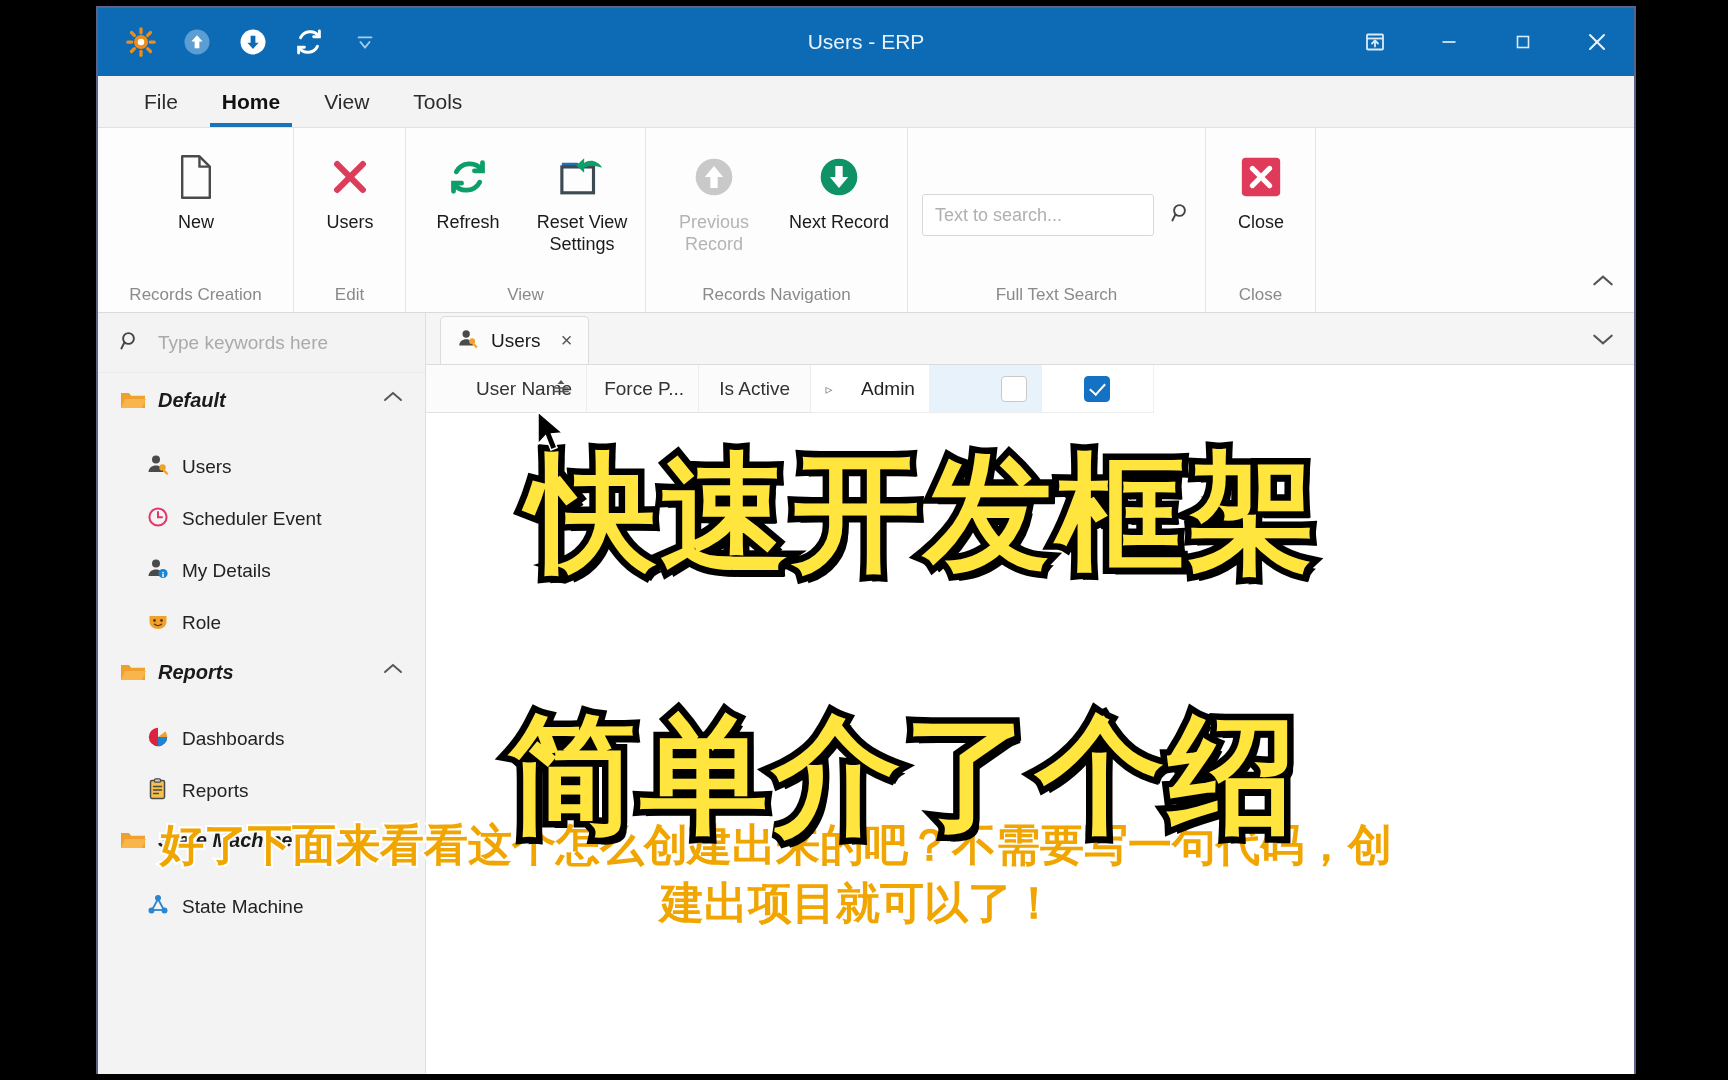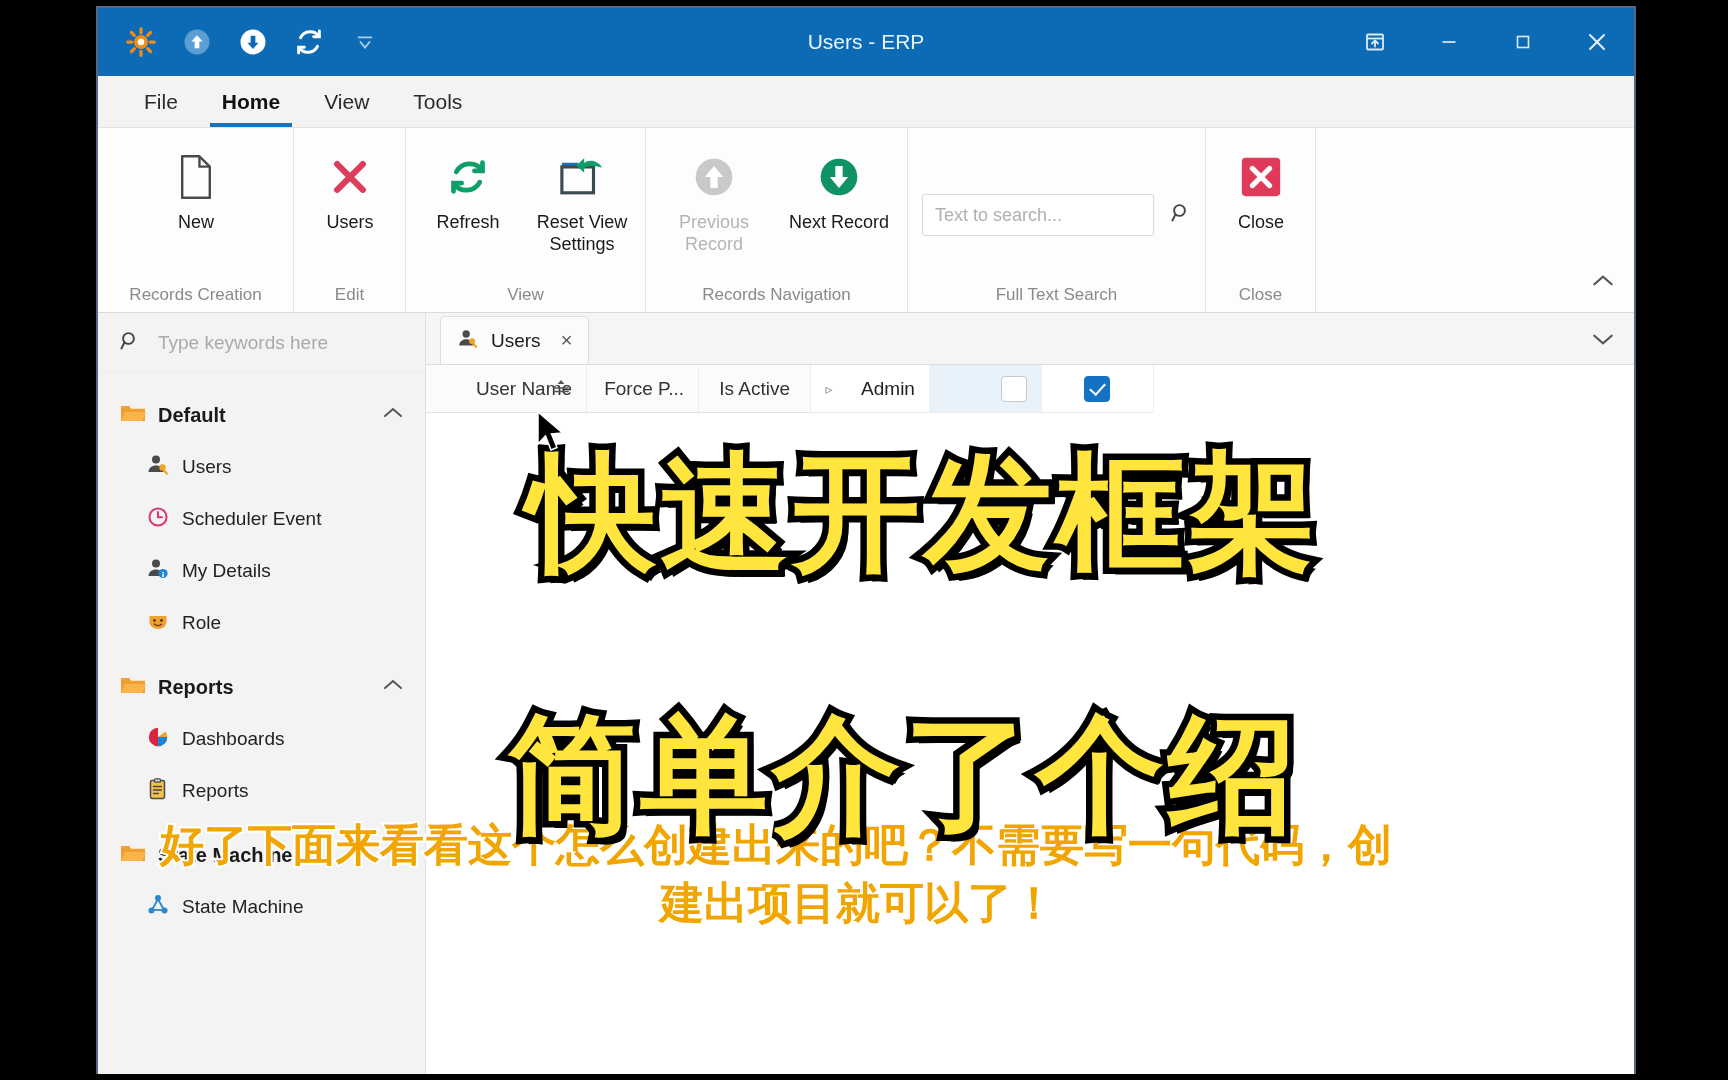--- a/index.html
+++ b/index.html
@@ -226,24 +226,25 @@
     border: none; outline: none; background: transparent;
     font-size: 19px; color: #111;
     font-family: "Liberation Sans", sans-serif;
     width: 100%;
   }
   .side-search input::placeholder { color: #aaa; }
 
   .tree { padding-top: 16px; overflow: hidden; }
   .tree-group {
     display: flex;
-    align-items: center;
+    align-items: flex-start;
     height: 52px;
     padding: 0 20px 0 22px;
     cursor: pointer;
+    font-style: italic;
   }
   .tree-group .g-label {
     font-size: 20px;
     font-weight: bold;
     color: #1a1a1a;
     margin-left: 12px;
   }
   .tree-group .g-chev { margin-left: auto; }
   .tree-item {
     display: flex;

